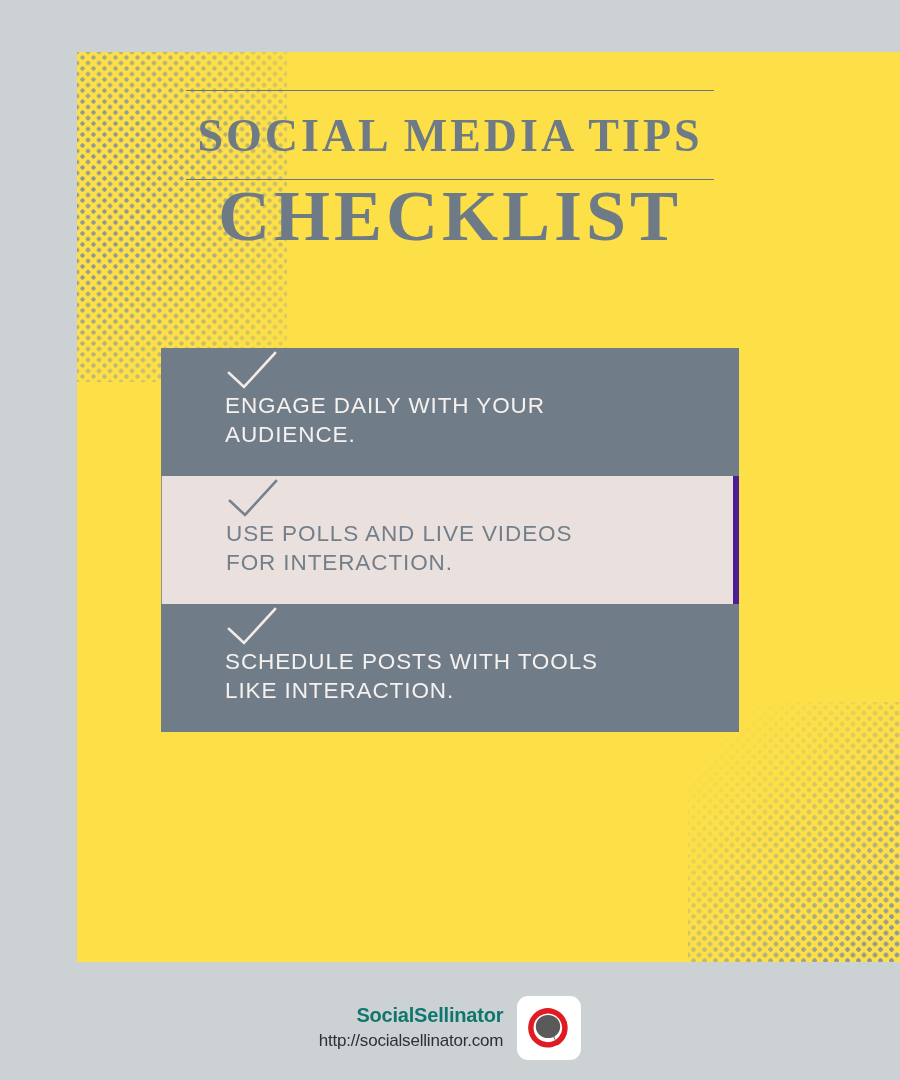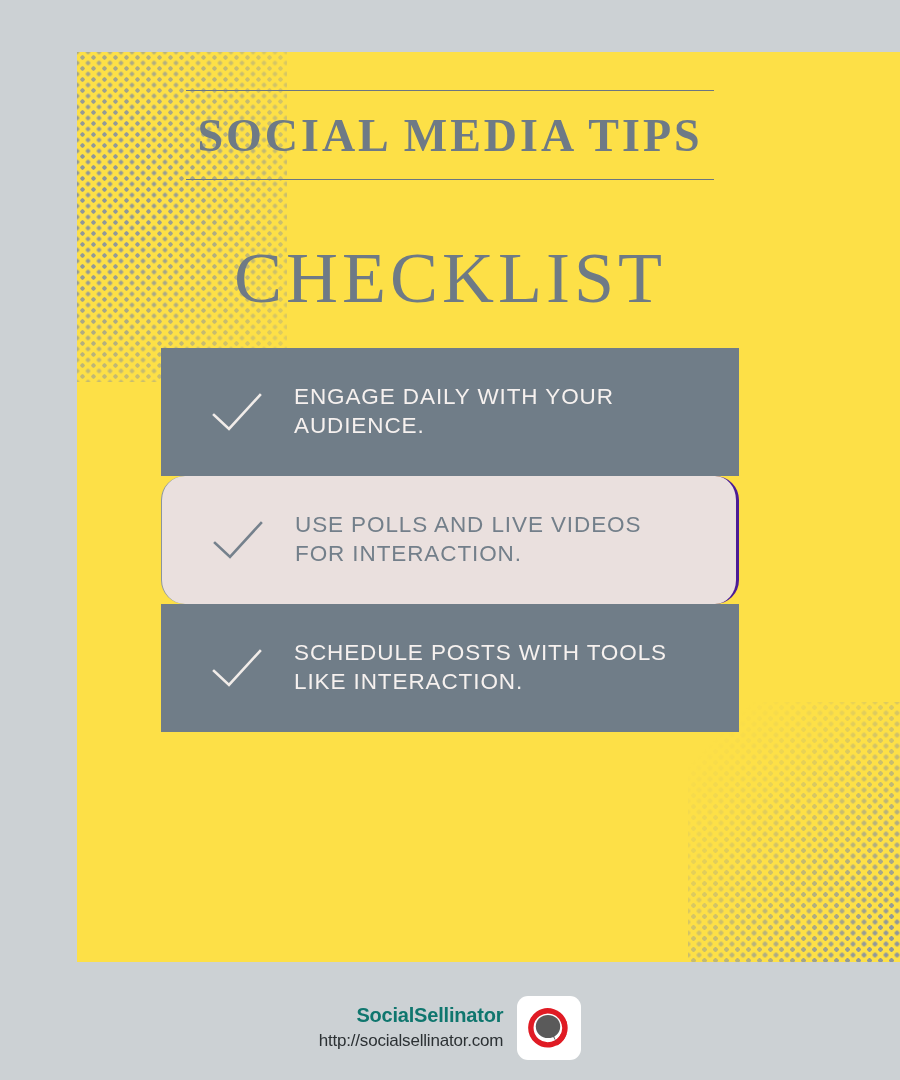--- a/index.html
+++ b/index.html
@@ -76,51 +76,50 @@
     font-size: 46px;
     letter-spacing: 3.0px;
     color: #6e7a86;
     text-align: center;
     line-height: 1;
     padding: 22px 0 20px 0;
     white-space: nowrap;
   }
   .poster-subtitle {
     font-family: "Liberation Serif", "DejaVu Serif", serif;
-    font-weight: normal;
+    font-weight: bold;
     font-size: 72px;
     letter-spacing: 4px;
     color: #6e7a86;
     text-align: center;
     line-height: 1;
-    margin-top: 62px;
   }
 
   
   .checklist {
     position: absolute;
     left: 84px;
     top: 296px;
     width: 578px;
   }
   .check-row {
     display: flex;
-    align-items: center;
+    align-items: flex-start;
     box-sizing: border-box;
     height: 128px;
-    padding-left: 49px;
+    padding-left: 64px;
+    flex-direction: column;
   }
   .check-row.dark {
     background: #707d88;
   }
   .check-row.light {
     background: #eae0de;
     border-left: 1px solid #8a949e;
-    border-right: 3px solid #4c1d95;
-    border-radius: 24px;
+    border-right: 6px solid #4c1d95;
   }
   .check-row.light.last {
     border-bottom: 1px solid #8a949e;
   }
   .check-mark {
     flex: 0 0 auto;
     width: 54px;
     height: 44px;
     margin-right: 30px;
   }

